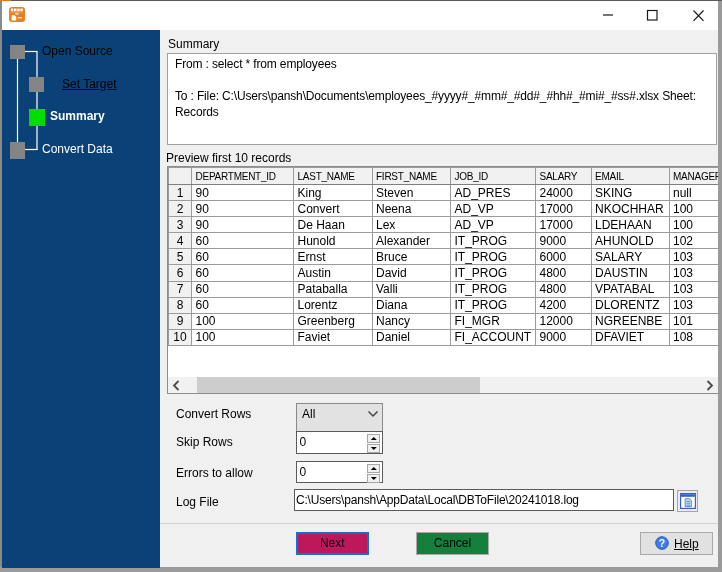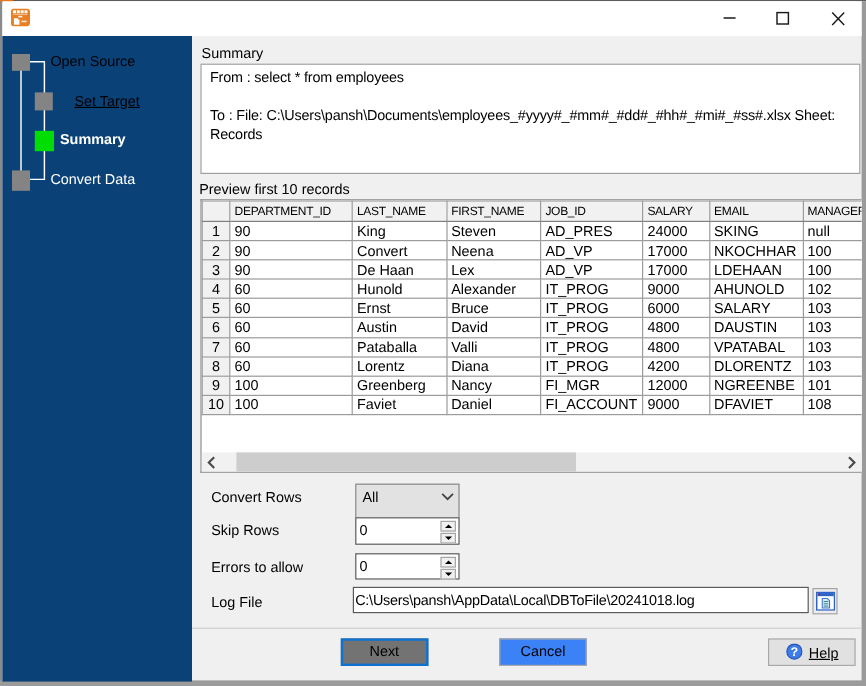--- a/index.html
+++ b/index.html
@@ -242,20 +242,20 @@
     <g>
       <path d="M5.2 5.8 H9.6 L11.3 7.5 V13.6 H5.2 Z" fill="#d8ecf8" stroke="#4273d2" stroke-width="0.9"></path>
       <rect x="6.4" y="7.8" width="3.8" height="0.9" fill="#2f8c85"></rect>
       <rect x="6.4" y="9.7" width="3.8" height="0.9" fill="#2f8c85"></rect>
       <rect x="6.4" y="11.6" width="3.8" height="0.9" fill="#2f8c85"></rect>
     </g>
   </svg>
 
   <div class="abs" style="left:160px;top:523px;width:558px;height:1px;background:#d0d0d0;"></div>
   <div class="abs btn" style="left:176.5px;top:532px;width:73px;height:23px;background:#e1e1e1;border:1px solid #a9a9a9;text-align:center;line-height:21px;margin-top:44px;">Back</div>
-  <div class="abs btn" style="left:284px;top:531.5px;width:72.5px;height:23.5px;background:#737373;border:2px solid #0f72d0;text-align:center;line-height:19.5px;">Next</div>
-  <div class="abs btn" style="left:416px;top:532px;width:73px;height:23px;background:#3b82f6;border:1px solid #a9a9a9;text-align:center;line-height:21px;">Cancel</div>
+  <div class="abs btn" style="left:296px;top:531.5px;width:72.5px;height:23.5px;background:#be185d;border:2px solid #0f72d0;text-align:center;line-height:19.5px;">Next</div>
+  <div class="abs btn" style="left:416px;top:532px;width:73px;height:23px;background:#15803d;border:1px solid #a9a9a9;text-align:center;line-height:21px;">Cancel</div>
   <div class="abs btn" style="left:640px;top:532px;width:72.5px;height:23px;background:#e1e1e1;border:1px solid #a9a9a9;"></div>
   <svg class="abs" style="left:655px;top:536px;" width="14" height="14" viewBox="0 0 14 14">
     <circle cx="7" cy="7" r="6.3" fill="#3e7de8" stroke="#2757b8" stroke-width="1"></circle>
     <text x="7" y="11" font-size="10.5" font-family="Liberation Sans" font-weight="bold" fill="#fff" text-anchor="middle">?</text>
   </svg>
   <div class="abs" style="left:674px;top:537px;text-decoration:underline;">Help</div>
 
 </body></html>

